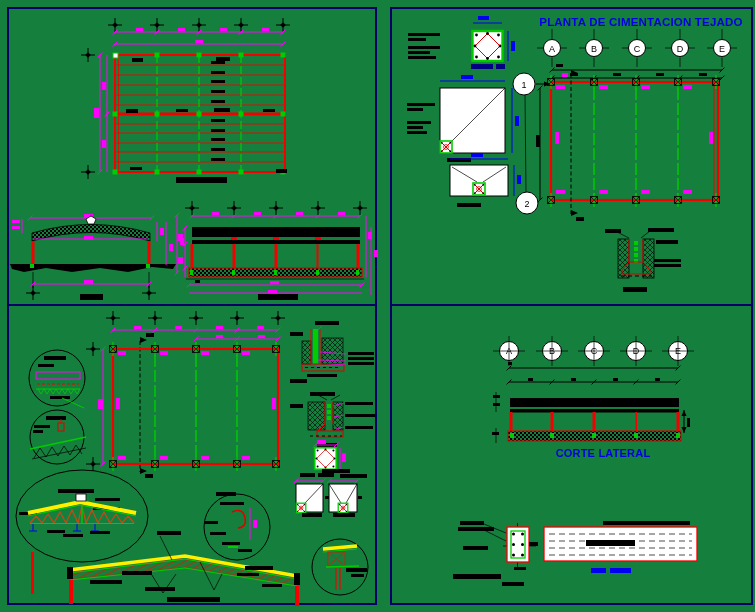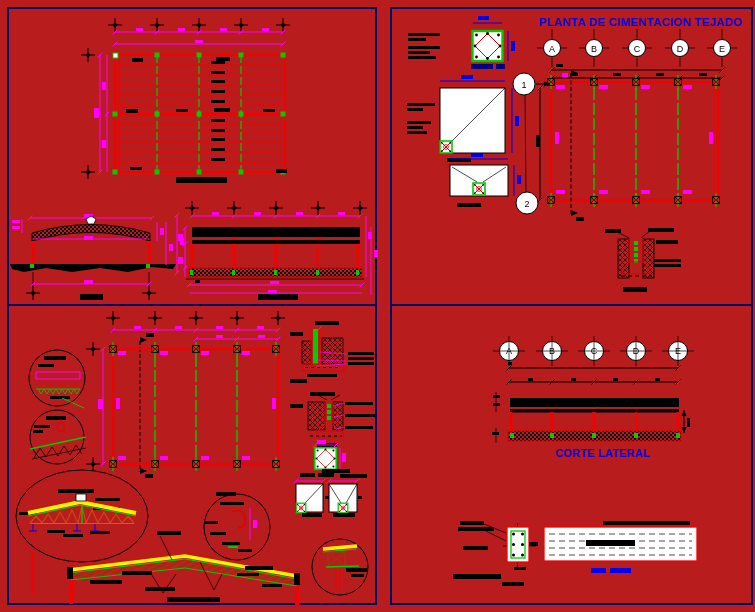--- a/index.html
+++ b/index.html
@@ -1,16 +1,16 @@
 <!DOCTYPE html>
 <html><head>
 <meta charset="utf-8">
 <style>
   html,body{margin:0;padding:0;background:#fff}
-  .sheet{position:relative;width:755px;height:612px;background:#b91c1c;font-family:"Liberation Sans",sans-serif;overflow:hidden}
+  .sheet{position:relative;width:755px;height:612px;background:#15803d;font-family:"Liberation Sans",sans-serif;overflow:hidden}
   svg{display:block}
   .sk{stroke:#000;fill:none;stroke-width:1}
   .sk5{stroke:#000;fill:none;stroke-width:.7}
   .sr{stroke:#F40000;fill:none}
   .sg{stroke:#00CC00;fill:none}
   .sm{stroke:#FF00FF;fill:none}
   .sb{stroke:#0000F0;fill:none}
   .fm{fill:#FF00FF;stroke:none}
   .fbl{fill:#0000F0;stroke:none}
   .fnv{fill:#000080;stroke:none}

